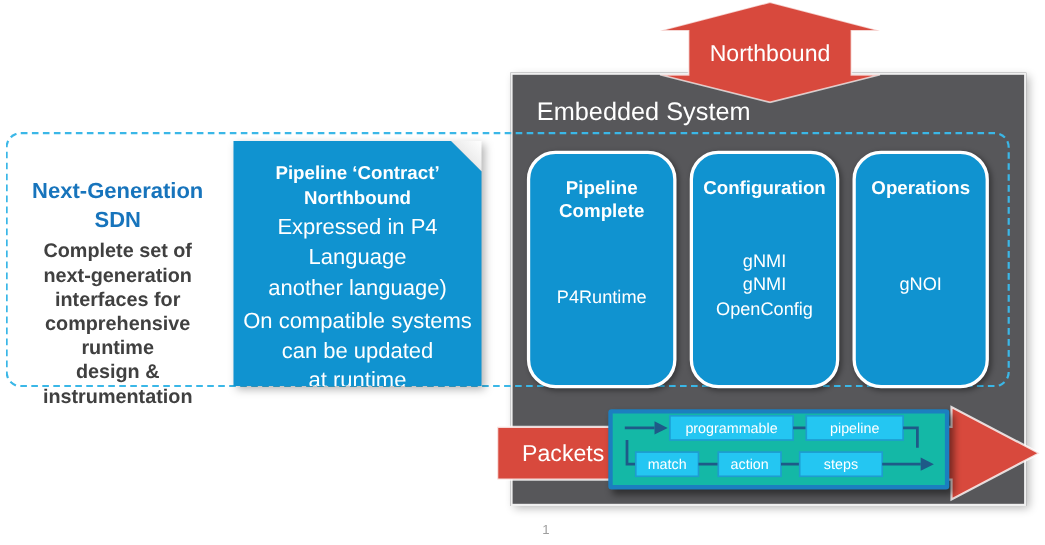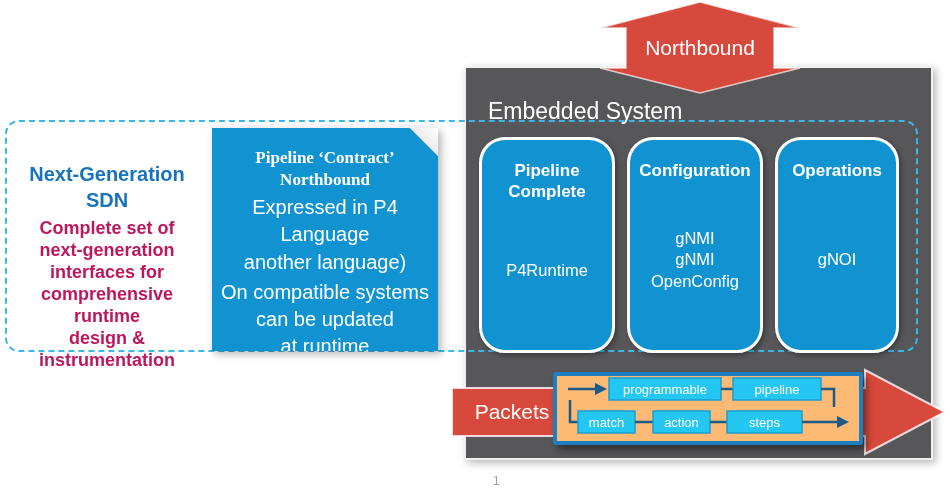--- a/index.html
+++ b/index.html
@@ -7,40 +7,40 @@
   .slide { position:relative; width:950px; height:495px; background:#ffffff; overflow:hidden; }
 
   
   .dashed-rect { position:absolute; left:5px; top:120px; width:913px; height:232px;
     border:2px dashed #3ab7e7; border-radius:14px; z-index:2; pointer-events:none; }
 
   
   .left-panel { position:absolute; left:12px; top:130px; width:190px; text-align:center; z-index:3;margin-top:32px; }
   .lp-title { color:#1774bc; font-weight:bold; font-size:20px; line-height:1.28; }
   .lp-title span { display:block; }
-  .lp-body { margin-top:4px; color:#be185d; font-weight:bold; font-size:18px; line-height:22px; }
+  .lp-body { margin-top:4px; color:#404040; font-weight:bold; font-size:18px; line-height:22px; }
   .lp-body span { display:block; }
 
   
   .contract-wrap { position:absolute; left:212px; top:128px; width:226px; height:223px; z-index:3;
     filter:drop-shadow(3px 3px 4px rgba(0,0,0,0.30)); }
   .contract-box { position:absolute; inset:0; background:#1093d0; color:#fff; text-align:center;
     clip-path:polygon(0 0, calc(100% - 28px) 0, 100% 28px, 100% 100%, 0 100%); padding-top:19px; }
   .contract-fold { position:absolute; right:0; top:0; width:28px; height:28px;
     background:linear-gradient(45deg,#b9b9b9 0%, #ededed 55%, #ffffff 100%);
     clip-path:polygon(0 0, 100% 0, 100% 100%); }
-  .contract-title { font-weight:bold; font-size:17px; line-height:1.3;font-family:Liberation Serif, serif; }
+  .contract-title { font-weight:bold; font-size:17px; line-height:1.3; }
   .contract-title span { display:block; }
   .contract-para { margin-top:3px; font-size:20px; line-height:1.36; }
   .contract-para span { display:block; }
 
   
   .embedded-box { position:absolute; left:464px; top:66px; width:469px; height:394px;
     background:#57575a; border:2px solid #f0f0f0; box-shadow:3px 3px 8px rgba(0,0,0,0.28); z-index:1; }
-  .embedded-title { position:absolute; left:488px; top:98px; color:#ffffff; font-size:23px; z-index:2; }
+  .embedded-title { position:absolute; left:488px; top:88px; color:#ffffff; font-size:23px; z-index:2; }
 
   .card { position:absolute; top:137px; height:216px; background:#1093d0; border:3px solid #ffffff;
     border-radius:26px; box-shadow:2px 2px 5px rgba(0,0,0,0.35); z-index:3;
     display:flex; flex-direction:column; align-items:center; padding-top:20px; color:#fff; text-align:center; }
   .card-1 { left:479px; width:136px; }
   .card-2 { left:627px; width:136px; }
   .card-3 { left:775px; width:124px; }
   .card-title { font-weight:bold; font-size:17px; line-height:1.25; }
   .card-title span { display:block; }
   .card-body { flex:1; display:flex; flex-direction:column; justify-content:center; font-size:16.5px; line-height:1.3; padding-bottom:11px; }
@@ -48,21 +48,21 @@
 
   
   .northbound { position:absolute; left:588px; top:2px; width:224px; height:92px; z-index:4; }
   .northbound text { fill:#ffffff; font-size:21px; font-family:"Liberation Sans", sans-serif; }
 
   
   .packets { position:absolute; left:448px; top:364px; width:502px; height:96px; z-index:4; }
   .packets text { fill:#ffffff; font-size:21px; font-family:"Liberation Sans", sans-serif; }
 
   
-  .flow-box { position:absolute; left:553px; top:372px; width:310px; height:73px; background:#fdba74;
+  .flow-box { position:absolute; left:553px; top:372px; width:310px; height:73px; background:#14b8a6;
     border:4px solid #1b7fc0; border-radius:3px; box-shadow:4px 5px 7px rgba(0,0,0,0.45); z-index:5; }
   .flow-box svg { display:block; }
   .flow-box text { fill:#ffffff; font-size:13px; font-family:"Liberation Sans", sans-serif; }
 
   .page-number { position:absolute; left:493px; top:474px; color:#9e9e9e; font-size:12px; z-index:1; }
 </style>
 </head>
 <body>
 
 <div class="slide">

